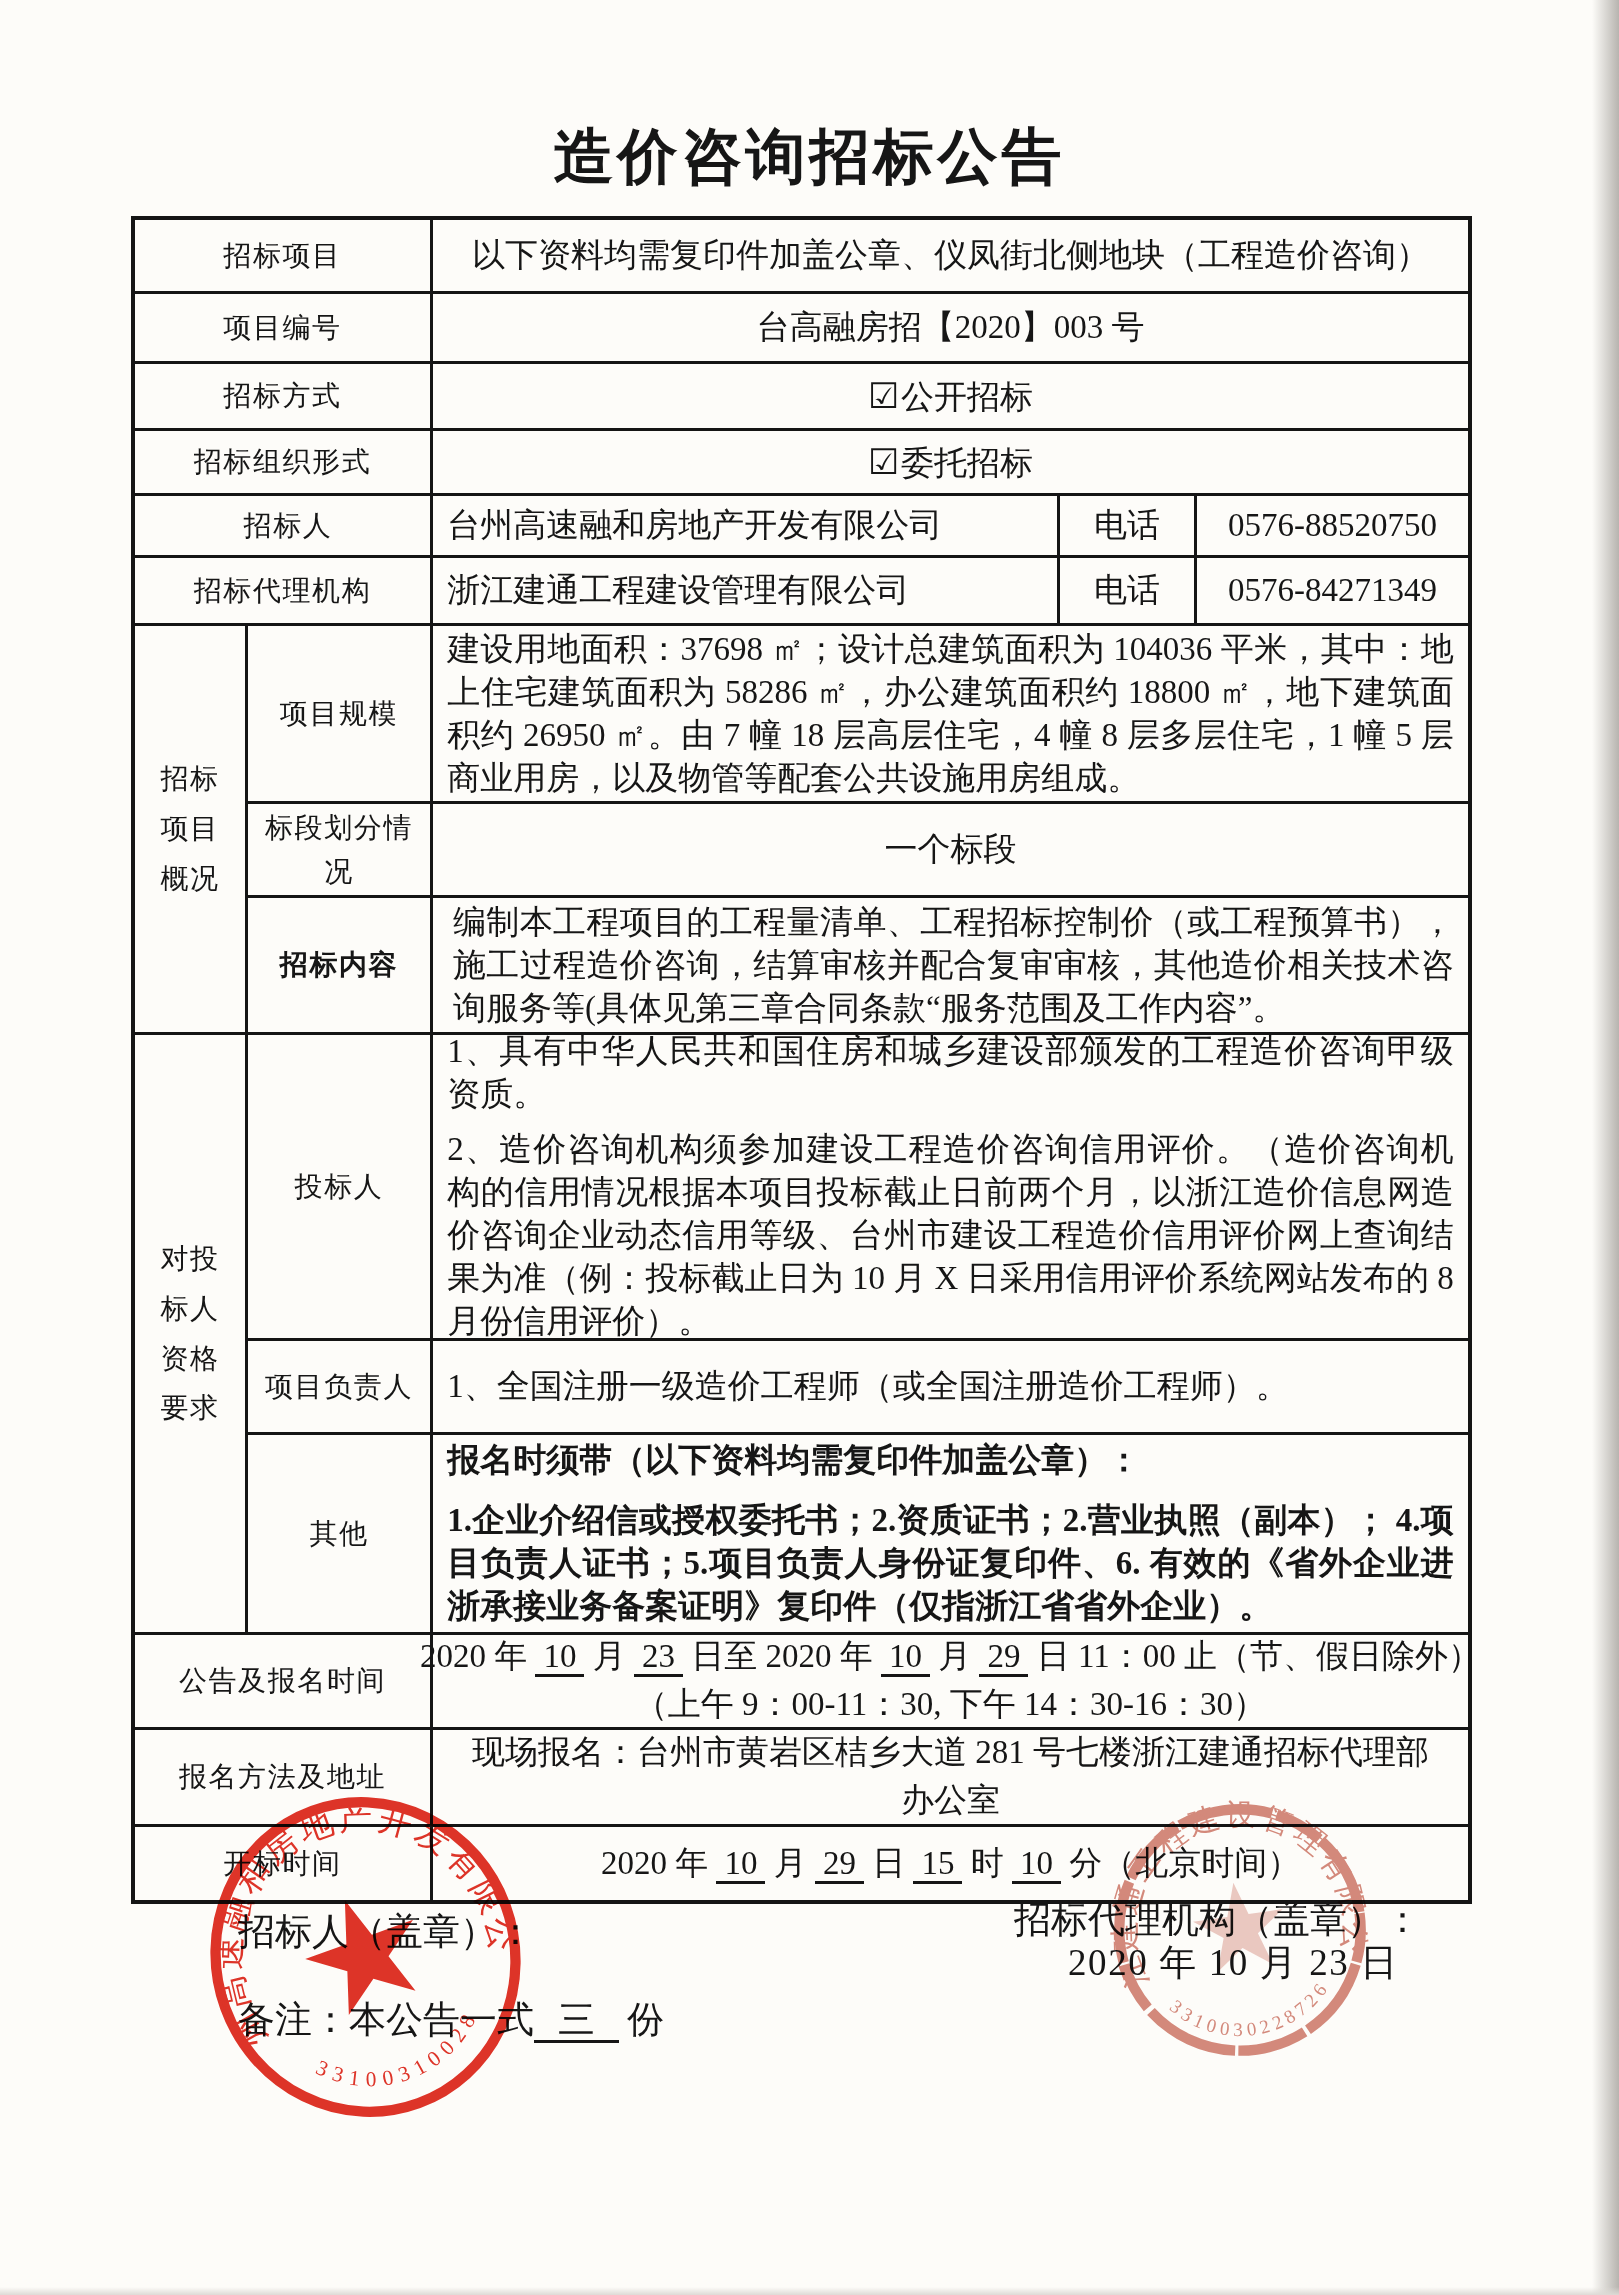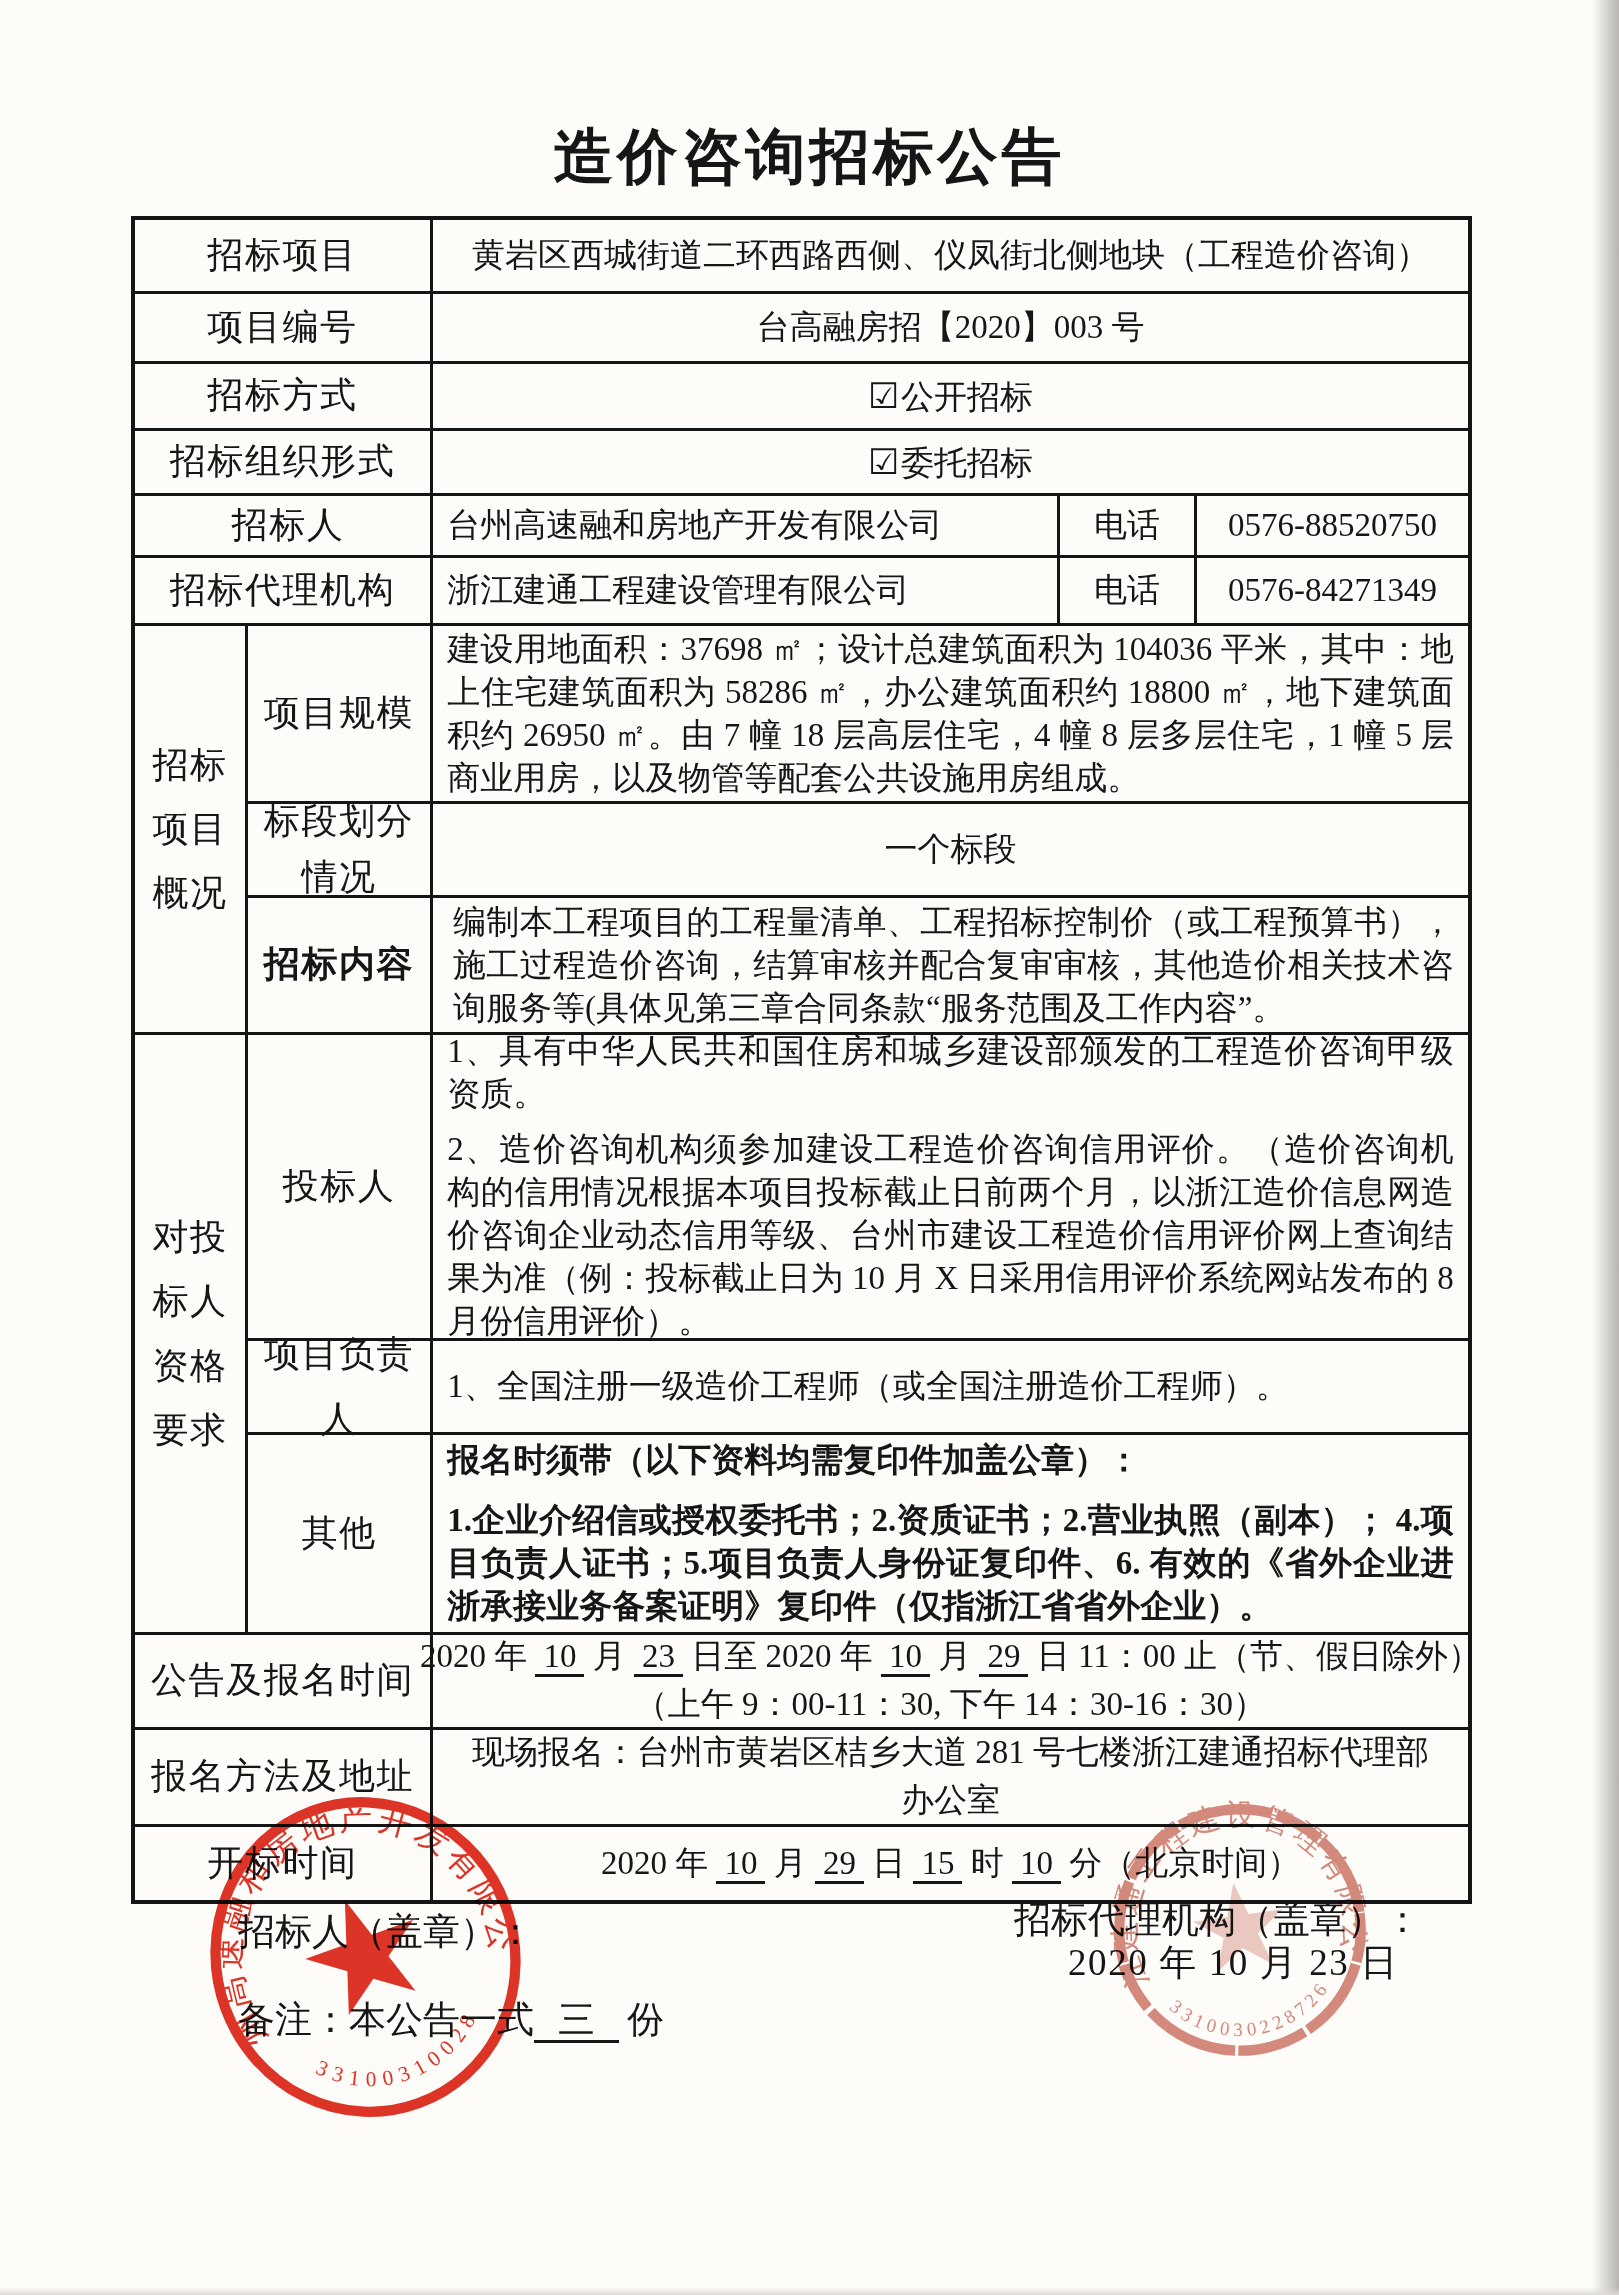--- a/index.html
+++ b/index.html
@@ -24,21 +24,21 @@
     position:absolute;left:131px;top:216px;
     display:grid;
     grid-template-columns:113px 185px 627px 137px 271px;
     grid-template-rows:74px 70px 67px 65px 62px 68px 178px 94px 137px 306px 94px 200px 95px 97px 73px;
     border:4px solid #151515;
   }
   .cell{
     box-sizing:border-box;
     border-right:3.2px solid #151515;border-bottom:3.2px solid #151515;
     display:flex;flex-direction:column;align-items:center;justify-content:center;
-    text-align:center;font-size:36px;line-height:1.55;padding:3.2px 8px;
+    text-align:center;font-size:28px;line-height:1.55;padding:3.2px 8px;
   }
   .lc{border-right:none;}
   .lb{border-bottom:none;}
   .lab{letter-spacing:1.6px;}
   .grp{line-height:1.78;padding:3.2px 11px;word-break:break-all;}
   .content{
     align-items:flex-start;justify-content:center;
     text-align:left;font-size:33px;line-height:43px;padding:8px 14.3px;
   }
   .just{text-align:justify;}
@@ -64,21 +64,21 @@
 <body>
 
 <div class="scan-edge-right"></div>
 <div class="scan-edge-bottom"></div>
 
 <div class="doc-title">造价咨询招标公告</div>
 
 <div class="tbl">
 
   <div class="cell lab" style="grid-column:1/3;grid-row:1;">招标项目</div>
-  <div class="cell lc nw" style="grid-column:3/6;grid-row:1;font-size:33px;">黄岩区西城街道二环西路西侧、仪凤街北侧地块（工程造价咨询）</div>
+  <div class="cell lc nw" style="grid-column:3/6;grid-row:1;font-size:33px;">以下资料均需复印件加盖公章、仪凤街北侧地块（工程造价咨询）</div>
 
   <div class="cell lab" style="grid-column:1/3;grid-row:2;">项目编号</div>
   <div class="cell lc nw" style="grid-column:3/6;grid-row:2;font-size:33px;">台高融房招【2020】003 号</div>
 
   <div class="cell lab" style="grid-column:1/3;grid-row:3;">招标方式</div>
   <div class="cell lc" style="grid-column:3/6;grid-row:3;font-size:33px;">
     <span class="inline-row nw"><span class="cb">☑</span><span>公开招标</span></span>
   </div>
 
   <div class="cell lab" style="grid-column:1/3;grid-row:4;">招标组织形式</div>

